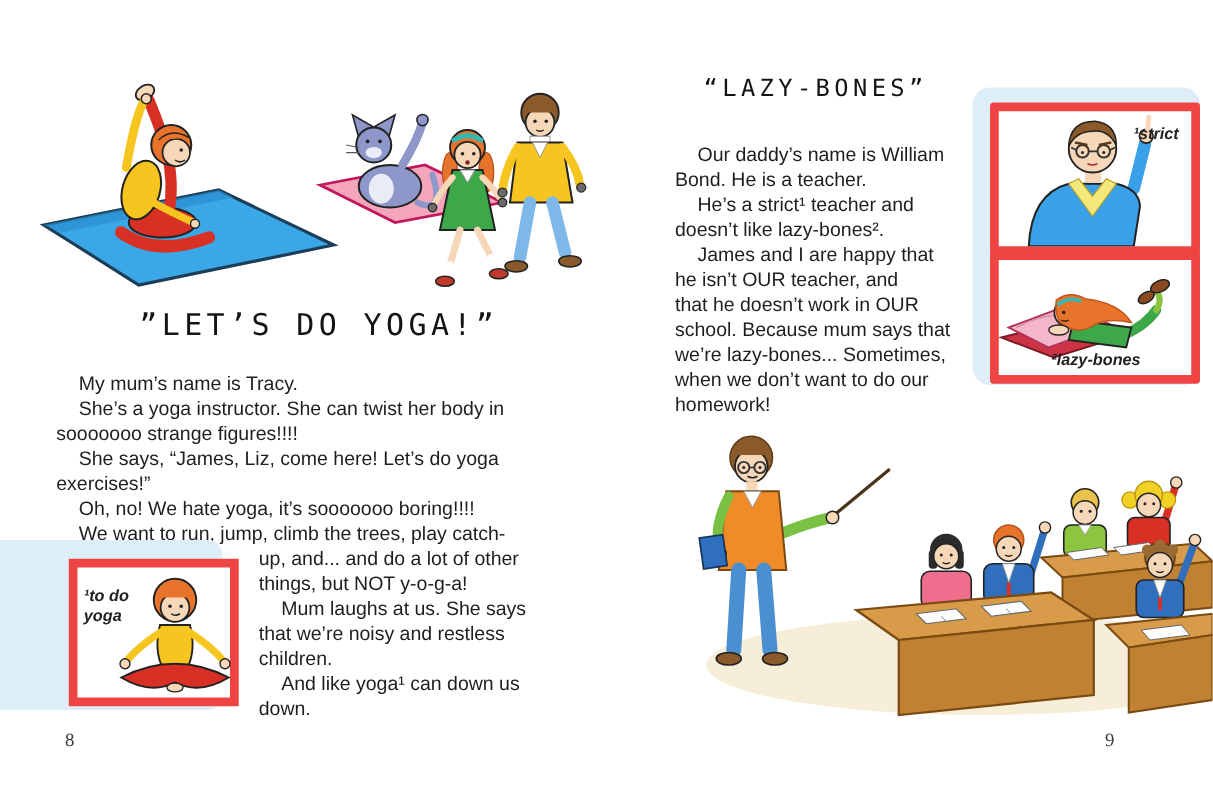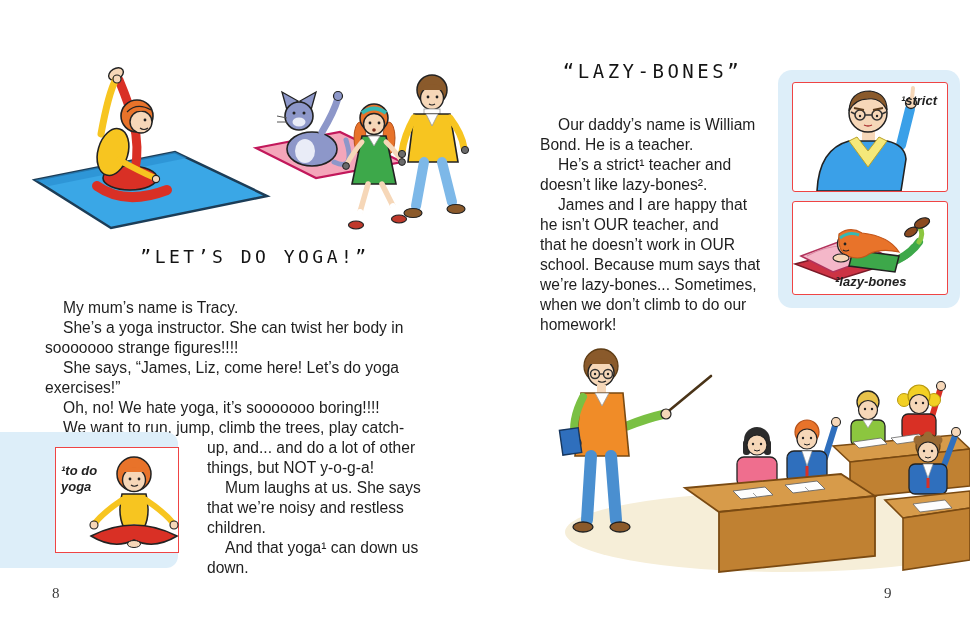--- a/index.html
+++ b/index.html
@@ -6,25 +6,25 @@
   body{width:970px;height:640px;background:#fff;font-family:"Liberation Sans",sans-serif;}
   .spread{position:relative;width:970px;height:640px;background:#fff;overflow:hidden;}
 
   
   .bodytext{position:absolute;color:#1e1e1e;font-size:15.6px;line-height:20px;white-space:nowrap;margin-top:17px;}
   .bodytext .ln{height:20px;}
   .ind{text-indent:18px;}
   .b{font-weight:normal;}
 
   .story-title{position:absolute;color:#141414;font-family:"DejaVu Sans Mono",monospace;
-    font-size:18px;letter-spacing:3.5px;text-align:center;white-space:nowrap;}
+    font-size:24px;letter-spacing:3.5px;text-align:center;white-space:nowrap;}
 
   
   .blue-panel{position:absolute;background:#ddeef9;}
-  .white-card{position:absolute;background:#ffffff;border:1px solid #ef4444;}
+  .white-card{position:absolute;background:#ffffff;border:7px solid #ef4444;}
   .fn-label{position:absolute;font-style:italic;font-weight:bold;font-size:13px;line-height:16px;color:#222;}
 
   .pagenum{position:absolute;font-family:"Liberation Serif",serif;font-size:15px;color:#3a3a3a;}
 
   .watermark{position:absolute;left:138px;top:520px;z-index:40;pointer-events:none;
     font-family:"Liberation Sans",sans-serif;font-weight:bold;font-size:74px;letter-spacing:2px;
     color:rgba(255,255,255,0.08);-webkit-text-stroke:2px #c9c9c9;opacity:.85;}
 
   svg{position:absolute;overflow:visible;}
 </style>
@@ -128,21 +128,21 @@
     <div class="ln ind">Oh, no! We hate yoga, it’s sooooooo boring!!!!</div>
     <div class="ln ind">We want to run, jump, climb the trees, play catch-</div>
   </div>
 
   <div class="bodytext" style="left:207px;top:421px;width:258px">
     <div class="ln">up, and... and do a lot of other</div>
     <div class="ln">things, but NOT y-o-g-a!</div>
     <div class="ln ind">Mum laughs at us. She says</div>
     <div class="ln">that we’re noisy and restless</div>
     <div class="ln">children.</div>
-    <div class="ln ind"><span>And that </span><span class="b">yoga¹</span><span> can down us</span></div>
+    <div class="ln ind"><span>And like </span><span class="b">yoga¹</span><span> can down us</span></div>
     <div class="ln">down.</div>
   </div>
 
   <div class="blue-panel" style="left:0;top:432px;width:178px;height:136px;border-radius:0 12px 12px 0">
     <div class="white-card" style="left:55px;top:15px;width:122px;height:104px;overflow:visible">
       <div class="fn-label" style="left:5px;top:15px">
         <div>¹to do</div>
         <div>yoga</div>
       </div>
       <svg style="left:30px;top:2px" width="96" height="112" viewBox="0 0 96 112">
@@ -171,21 +171,21 @@
   <div class="bodytext" style="left:540px;top:98px;width:240px">
     <div class="ln ind">Our daddy’s name is William</div>
     <div class="ln">Bond. He is a teacher.</div>
     <div class="ln ind"><span>He’s a </span><span class="b">strict¹</span><span> teacher and</span></div>
     <div class="ln"><span>doesn’t like </span><span class="b">lazy-bones²</span><span>.</span></div>
     <div class="ln ind">James and I are happy that</div>
     <div class="ln">he isn’t OUR teacher, and</div>
     <div class="ln">that he doesn’t work in OUR</div>
     <div class="ln">school. Because mum says that</div>
     <div class="ln">we’re lazy-bones... Sometimes,</div>
-    <div class="ln">when we don’t climb to do our</div>
+    <div class="ln">when we don’t want to do our</div>
     <div class="ln">homework!</div>
   </div>
 
   <div class="blue-panel" style="left:778px;top:70px;width:182px;height:238px;border-radius:14px">
 
     <div class="white-card" style="left:14px;top:12px;width:154px;height:108px;border-radius:3px;overflow:hidden">
       <svg style="left:0;top:0" width="154" height="108" viewBox="0 0 154 108">
         <path d="M108,62 L117,26" stroke="#3aa0e8" stroke-width="10" stroke-linecap="round"></path>
         <circle cx="118" cy="20" r="5.5" fill="#f6d7b8" stroke="#222" stroke-width="1.3"></circle>
         <path d="M119,16 L120,5" stroke="#f6d7b8" stroke-width="4" stroke-linecap="round"></path>

